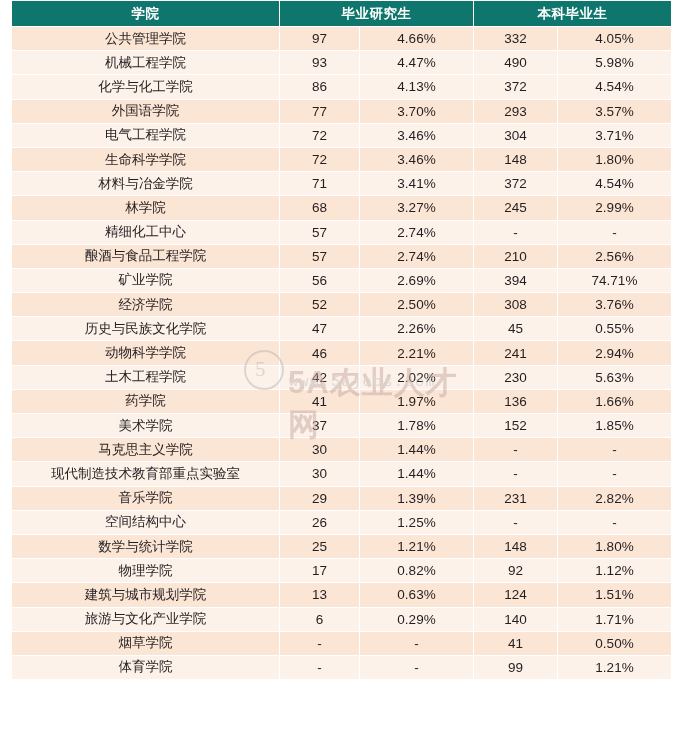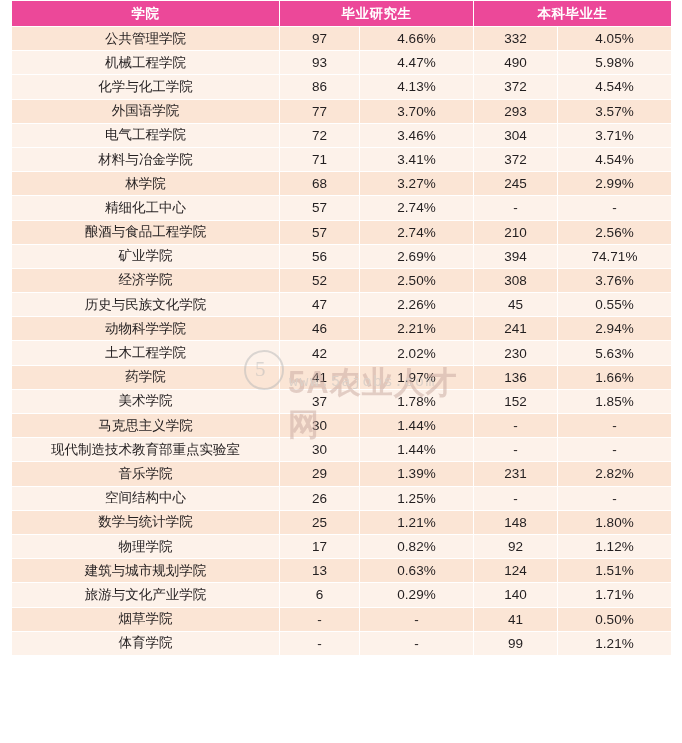--- a/index.html
+++ b/index.html
@@ -24,21 +24,21 @@
     width: 660px;
     margin: 0 11px;
     table-layout: fixed;
   }
   table.data col.c0 { width: 268px; }
   table.data col.c1 { width: 80px; }
   table.data col.c2 { width: 114px; }
   table.data col.c3 { width: 84px; }
   table.data col.c4 { width: 114px; }
   table.data th {
-    background: #ec4899;
+    background: #0f766e;
     color: #ffffff;
     font-size: 13.5px;
     font-weight: bold;
     height: 23px;
     border: 1px solid #ffffff;
     text-align: center;
     letter-spacing: 0.5px;
   }
   table.data td {
     border: 1px solid #ffffff;
@@ -148,20 +148,27 @@
           <td>293</td>
           <td>3.57%</td>
         </tr>
         <tr class="even">
           <td class="name">电气工程学院</td>
           <td>72</td>
           <td>3.46%</td>
           <td>304</td>
           <td>3.71%</td>
         </tr>
+        <tr class="odd">
+          <td class="name">生命科学学院</td>
+          <td>72</td>
+          <td>3.46%</td>
+          <td>148</td>
+          <td>1.80%</td>
+        </tr>
         <tr class="even">
           <td class="name">材料与冶金学院</td>
           <td>71</td>
           <td>3.41%</td>
           <td>372</td>
           <td>4.54%</td>
         </tr>
         <tr class="odd">
           <td class="name">林学院</td>
           <td>68</td>

